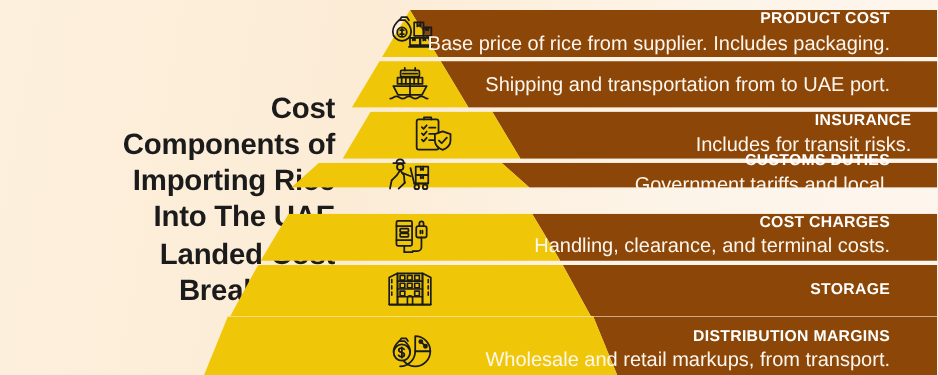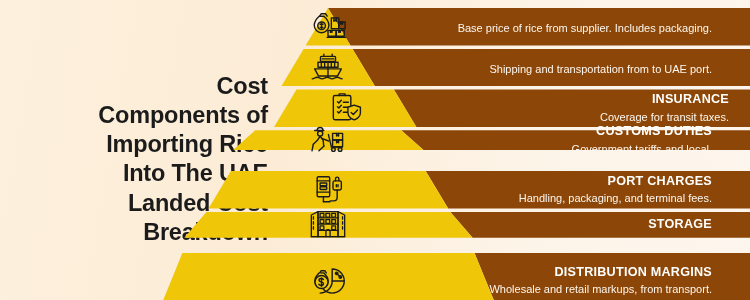--- a/index.html
+++ b/index.html
@@ -88,21 +88,21 @@
     color: #ffffff;
   }
   .row-title {
     font-size: 12.6px;
     font-weight: bold;
     letter-spacing: 0.25px;
     line-height: 1.25;
     white-space: nowrap;
   }
   .row-desc {
-    font-size: 11px;
+    font-size: 16px;
     font-weight: normal;
     line-height: 1.3;
     margin-top: 2px;
     white-space: nowrap;
     color: #fdf6ee;
   }
 </style>
 </head>
 <body>
 
@@ -130,20 +130,21 @@
       <rect x="37" y="14" width="7.5" height="8"></rect>
       <path d="M39.3 14 v2.6 l1.1-0.9 1.1 0.9 V14"></path>
       <rect x="24" y="24" width="9.5" height="7"></rect>
       <path d="M26.8 24 v2.4 l1-0.8 1 0.8 V24"></path>
       <rect x="34" y="24" width="9.5" height="7"></rect>
       <path d="M36.8 24 v2.4 l1-0.8 1 0.8 V24"></path>
       <path d="M23 32.5 h22"></path>
     </svg>
         </div>
         <div class="row-text">
+          <div class="row-title">PRODUCT COST</div>
           <div class="row-desc">Base price of rice from supplier. Includes packaging.</div>
         </div>
       </div>
       <div class="row" style="top: 48.7429px; height: 37.5429px;">
         <div class="row-brown" style="background: rgb(140, 71, 8); clip-path: polygon(46.9889% 0%, 100% 0%, 100% 100%, 49.9888% 100%);"></div>
         <div class="row-yellow" style="background: rgb(240, 199, 8); clip-path: polygon(40.497% 0%, 46.9889% 0%, 49.9888% 100%, 37.5149% 100%);"></div>
         <div class="row-icon" style="left: 308.106px;">
           <svg viewBox="0 0 48 40" fill="none" stroke="#1b1b1b" stroke-width="1.7" stroke-linecap="round" stroke-linejoin="round">
       <rect x="15" y="6" width="18" height="6" rx="1"></rect>
       <path d="M19 6 V3.5 M29 6 V3.5 M17 9 h14"></path>
@@ -170,21 +171,21 @@
       <path d="M15 18.5 l1.6 1.6 3-3.4"></path>
       <path d="M22 19 h6"></path>
       <path d="M15 24.5 l1.6 1.6 3-3.4"></path>
       <path d="M22 25 h6"></path>
       <path d="M35 16.5 l7.5 2.6 v6.2 c0 4.6 -3.4 7.4 -7.5 9 -4.1-1.6 -7.5-4.4 -7.5-9 v-6.2z" fill="#f0c708"></path>
       <path d="M31.4 25.3 l2.6 2.6 5-5.4"></path>
     </svg>
         </div>
         <div class="row-text">
           <div class="row-title">INSURANCE</div>
-          <div class="row-desc">Coverage for transit taxes.</div>
+          <div class="row-desc">Includes for transit risks.</div>
         </div>
       </div>
       <div class="row" style="top: 130.229px; height: 20px;">
         <div class="row-brown" style="background: rgb(140, 71, 8); clip-path: polygon(53.5001% 0%, 100% 0%, 100% 100%, 56.4999% 100%);"></div>
         <div class="row-yellow" style="background: rgb(240, 199, 8); clip-path: polygon(34.0244% 0%, 53.5001% 0%, 56.4999% 100%, 31.0423% 100%);"></div>
         <div class="row-icon" style="left: 308.25px;">
           <svg viewBox="0 0 48 40" fill="none" stroke="#1b1b1b" stroke-width="1.7" stroke-linecap="round" stroke-linejoin="round">
       <path d="M8 8.5 h11 M11 8.5 c0-2.2 1.6-3.6 3.5-3.6 s3.5 1.4 3.5 3.6"></path>
       <circle cx="14.6" cy="12.3" r="3.1"></circle>
       <path d="M14.6 15.5 l-3.6 5.2 -4.6 4.4"></path>
@@ -218,25 +219,25 @@
       <rect x="14.5" y="16" width="8" height="3.3" rx="0.7"></rect>
       <path d="M18.5 28 v6"></path>
       <path d="M18.5 34 h8"></path>
       <rect x="30" y="9" width="10" height="11" rx="2"></rect>
       <path d="M33 9 V6.5 a2 2 0 0 1 4 0 V9"></path>
       <path d="M34 13.5 v2.5 M36 13.5 v2.5"></path>
       <path d="M35 20 v9 a4 4 0 0 1 -4 4 h-4.5"></path>
     </svg>
         </div>
         <div class="row-text">
-          <div class="row-title">PORT CHARGES</div>
-          <div class="row-desc">Handling, packaging, and terminal fees.</div>
-        </div>
-      </div>
-      <div class="row" style="top: 211.714px; height: 26px;">
+          <div class="row-title">COST CHARGES</div>
+          <div class="row-desc">Handling, clearance, and terminal costs.</div>
+        </div>
+      </div>
+      <div class="row" style="top: 211.714px; height: 41px;">
         <div class="row-brown" style="background: rgb(140, 71, 8); clip-path: polygon(60.0112% 0%, 100% 0%, 100% 100%, 63.0111% 100%);"></div>
         <div class="row-yellow" style="background: rgb(240, 199, 8); clip-path: polygon(27.5518% 0%, 60.0112% 0%, 63.0111% 100%, 24.5696% 100%);"></div>
         <div class="row-icon" style="left: 308.394px;">
           <svg viewBox="0 0 48 40" fill="none" stroke="#1b1b1b" stroke-width="1.6" stroke-linecap="round" stroke-linejoin="round">
       <path d="M4 8 L12 4 v30 h-8z"></path>
       <path d="M44 8 L36 4 v30 h8z"></path>
       <rect x="12" y="4" width="24" height="30"></rect>
       <path d="M12 11.5 h24 M12 19 h24 M12 26.5 h24"></path>
       <rect x="14.5" y="6" width="4.5" height="4.5"></rect>
       <rect x="21.5" y="6" width="4.5" height="4.5"></rect>

